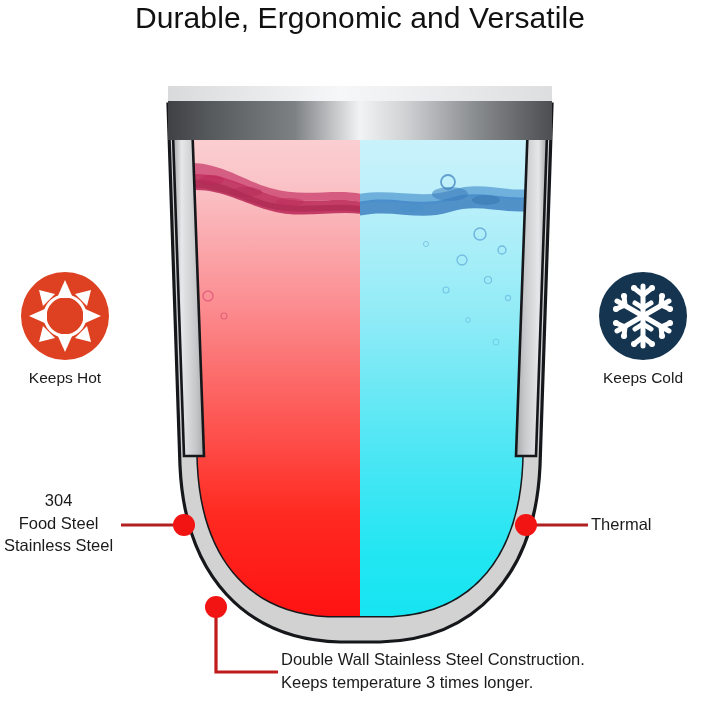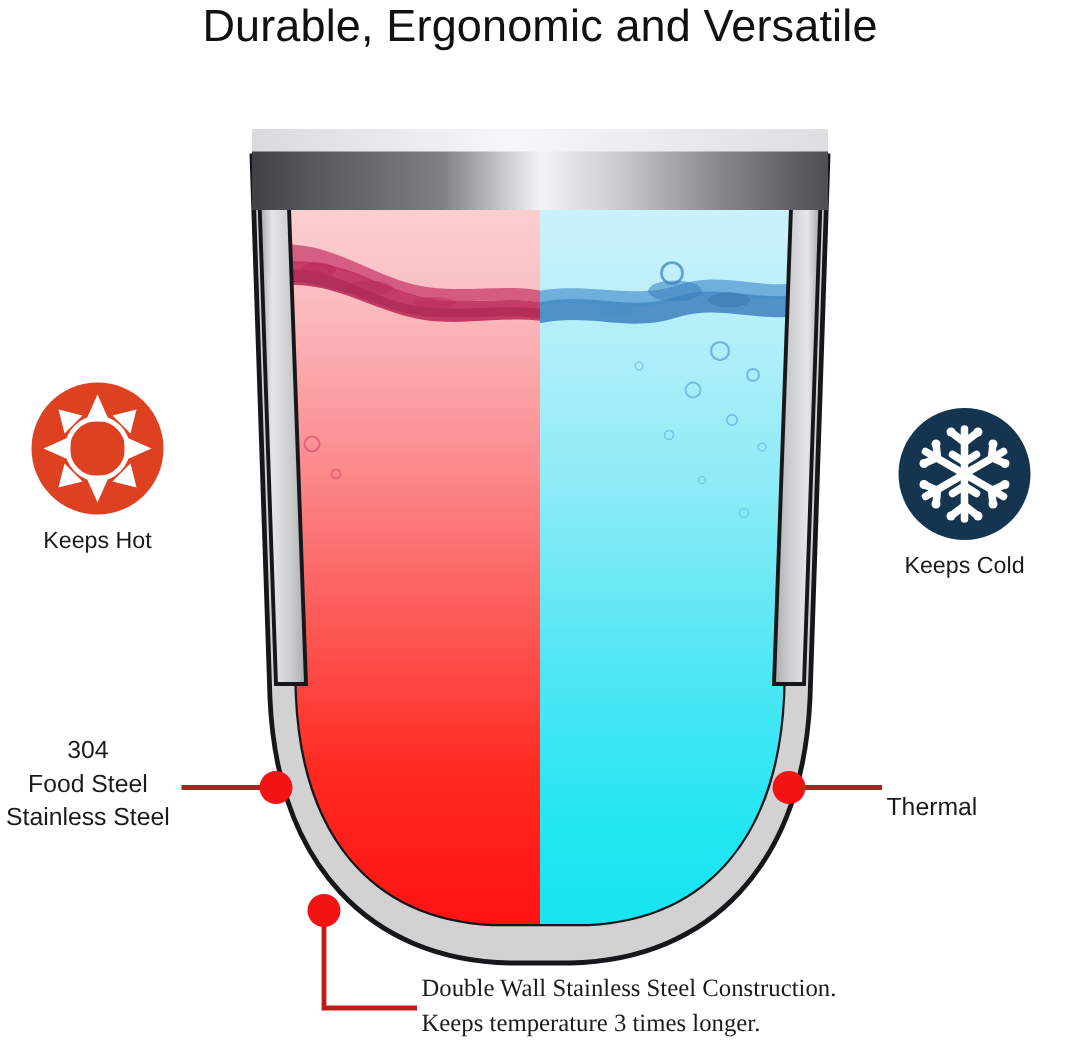--- a/index.html
+++ b/index.html
@@ -48,21 +48,21 @@
     height: 560px;
   }
   .tumbler-svg { display: block; width: 420px; height: 560px; }
 
   
   .badge {
     position: absolute;
     width: 130px;
     text-align: center;
   }
-  .badge.hot  { left: 0px;   top: 255px; }
+  .badge.hot  { left: 0px;   top: 272px; }
   .badge.cold { left: 578px; top: 272px; }
 
   .badge-circle {
     width: 88px;
     height: 88px;
     border-radius: 50%;
     margin: 0 auto;
     display: block;
   }
   .badge-circle.hot  { background: #dd4122; }
@@ -79,22 +79,22 @@
 
   
   .callout-text {
     position: absolute;
     font-size: 16.5px;
     line-height: 22.5px;
     color: #1b1b1b;
     white-space: nowrap;
   }
   .callout-text.left   { left: 4px;   top: 489px; text-align: center; }
-  .callout-text.right  { left: 591px; top: 527px; text-align: right; }
-  .callout-text.bottom { left: 281px; top: 648px; text-align: left; font-family: Liberation Serif, serif; }
+  .callout-text.right  { left: 591px; top: 513px; text-align: right; }
+  .callout-text.bottom { left: 281px; top: 648px; text-align: left; }
 
   .leaders {
     position: absolute;
     inset: 0;
     width: 720px;
     height: 702px;
     pointer-events: none;
   }
 </style>
 </head>

